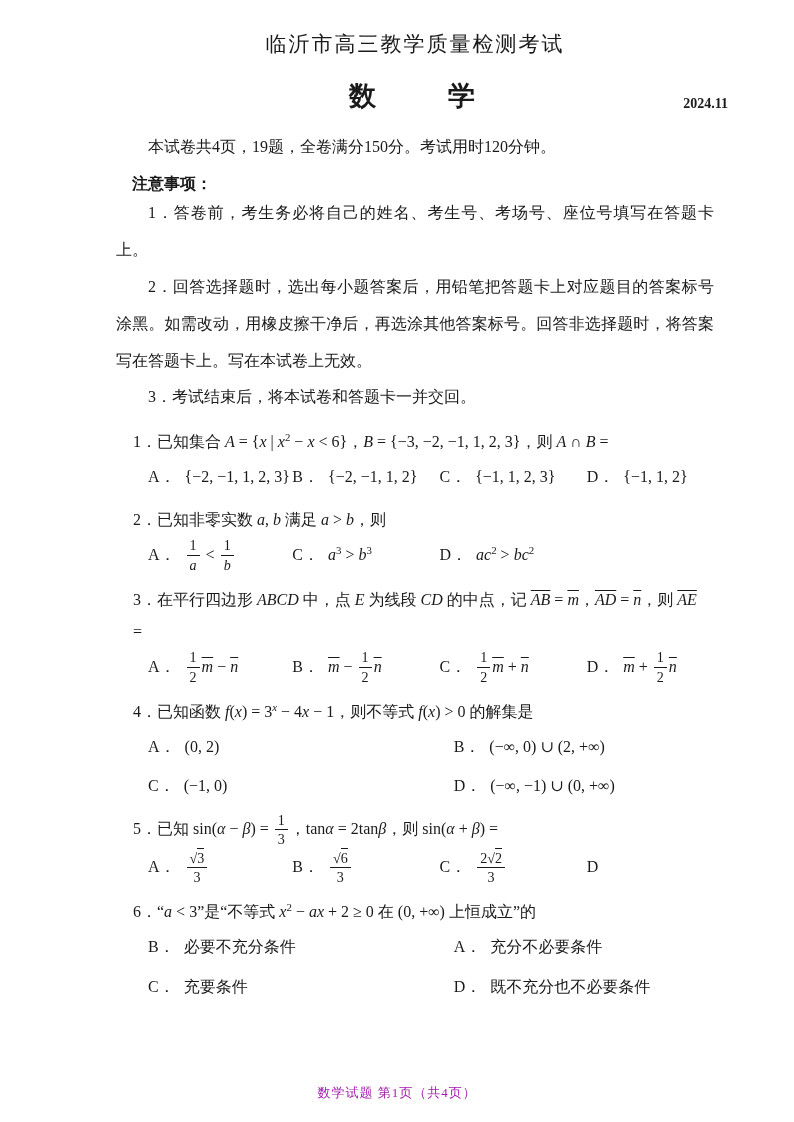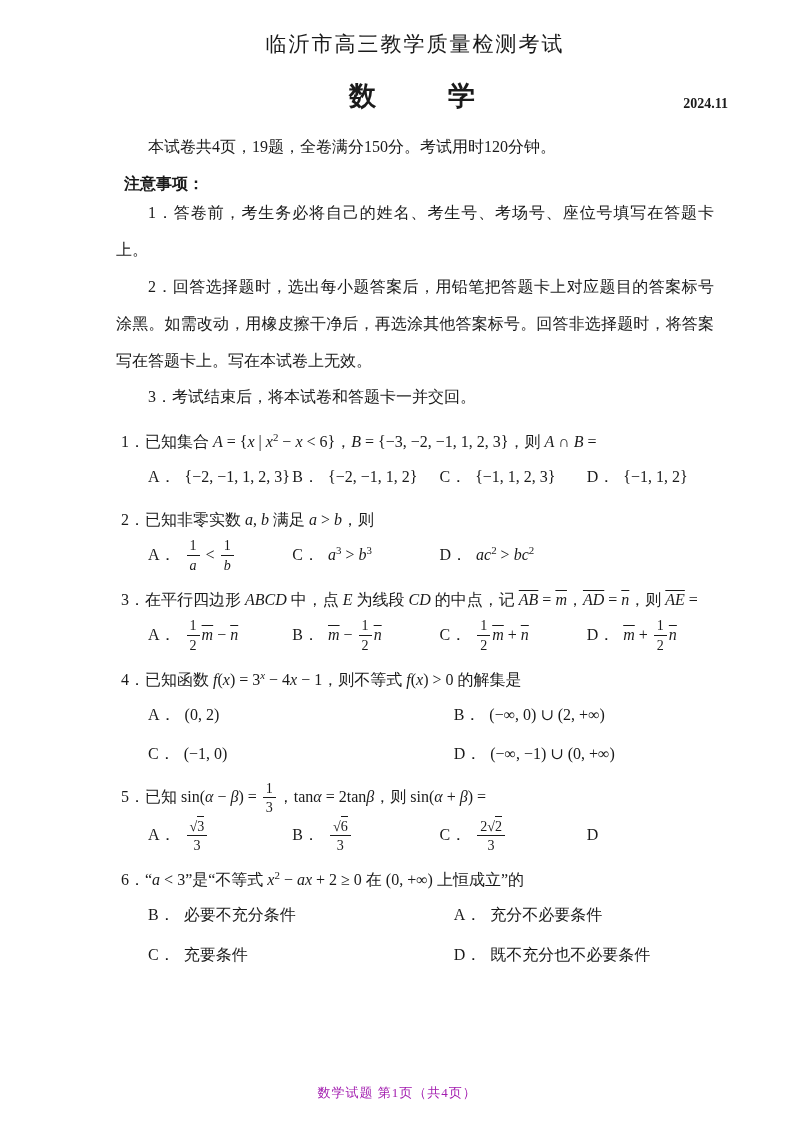--- a/index.html
+++ b/index.html
@@ -14,25 +14,25 @@
     padding:26px 80px 40px 116px;
     overflow:hidden;
   }
   .doc-title{
     text-align:center;font-size:21px;font-weight:400;letter-spacing:2px;margin:4px 0 0;
   }
   .subject-row{position:relative;text-align:center;margin-top:20px;height:36px;}
   .subject{font-size:27px;font-weight:700;letter-spacing:6px;}
   .exam-date{position:absolute;right:-14px;bottom:2px;font-size:14px;font-weight:700;letter-spacing:0;}
   .intro{font-size:16px;text-indent:2em;margin:18px 0 0;line-height:1.9;}
-  .notice-head{font-size:16px;font-weight:700;margin:12px 8px 0;}
+  .notice-head{font-size:16px;font-weight:700;margin:12px 16px 0;}
   .notice-item{font-size:16px;text-indent:2em;text-align:justify;line-height:2.3;margin:0;}
   .section-head{font-size:16px;font-weight:700;text-align:justify;line-height:2.55;margin:8px 0 0;}
   .question{margin-top:2px;}
-  .stem{font-size:16px;line-height:2;margin:10px 0 2px;padding-left:5px;}
+  .stem{font-size:16px;line-height:2;margin:10px 12px 2px;padding-left:5px;}
   .options{font-size:16px;padding-left:32px;margin:2px 0 4px;}
   .row4{display:grid;grid-template-columns:1.02fr 1.04fr 1.04fr 0.9fr;}
   .grid2{display:grid;grid-template-columns:54% 46%;row-gap:6px;}
   .opt{line-height:2.1;white-space:nowrap;}
   .opt-label{margin-right:9px;}
   sup{font-size:0.68em;}
   i{font-style:italic;}
   .frac{display:inline-block;vertical-align:middle;text-align:center;line-height:1.15;font-size:0.88em;margin:0 2px;position:relative;top:-1px;}
   .frac .n{display:block;border-bottom:1px solid #1a1a1a;padding:0 3px 1px;}
   .frac .d{display:block;padding-top:1px;}

